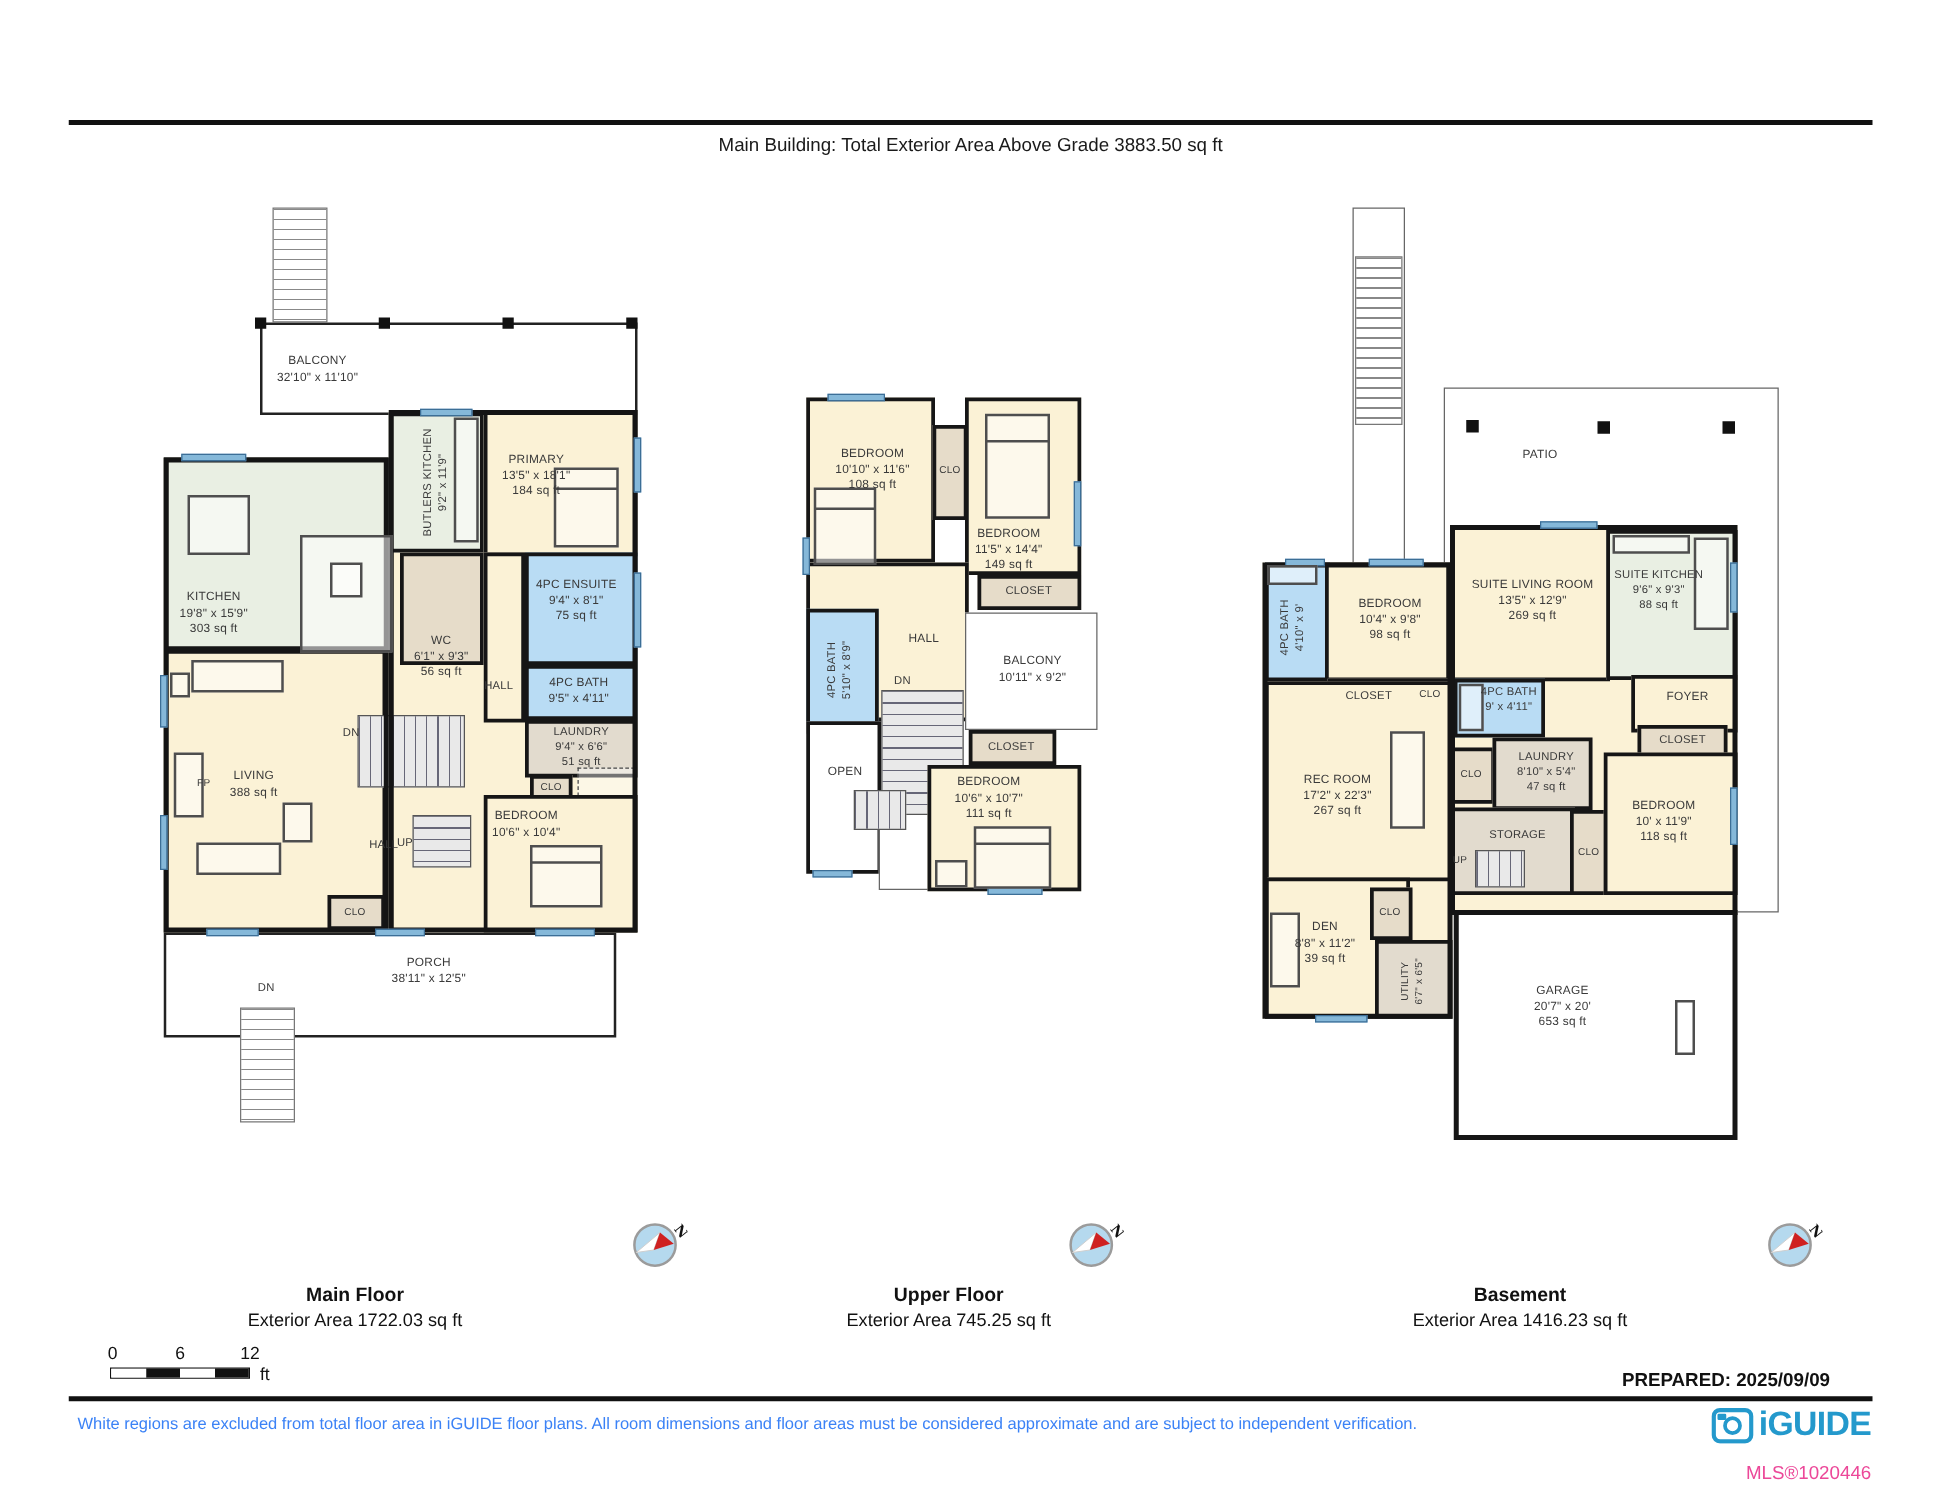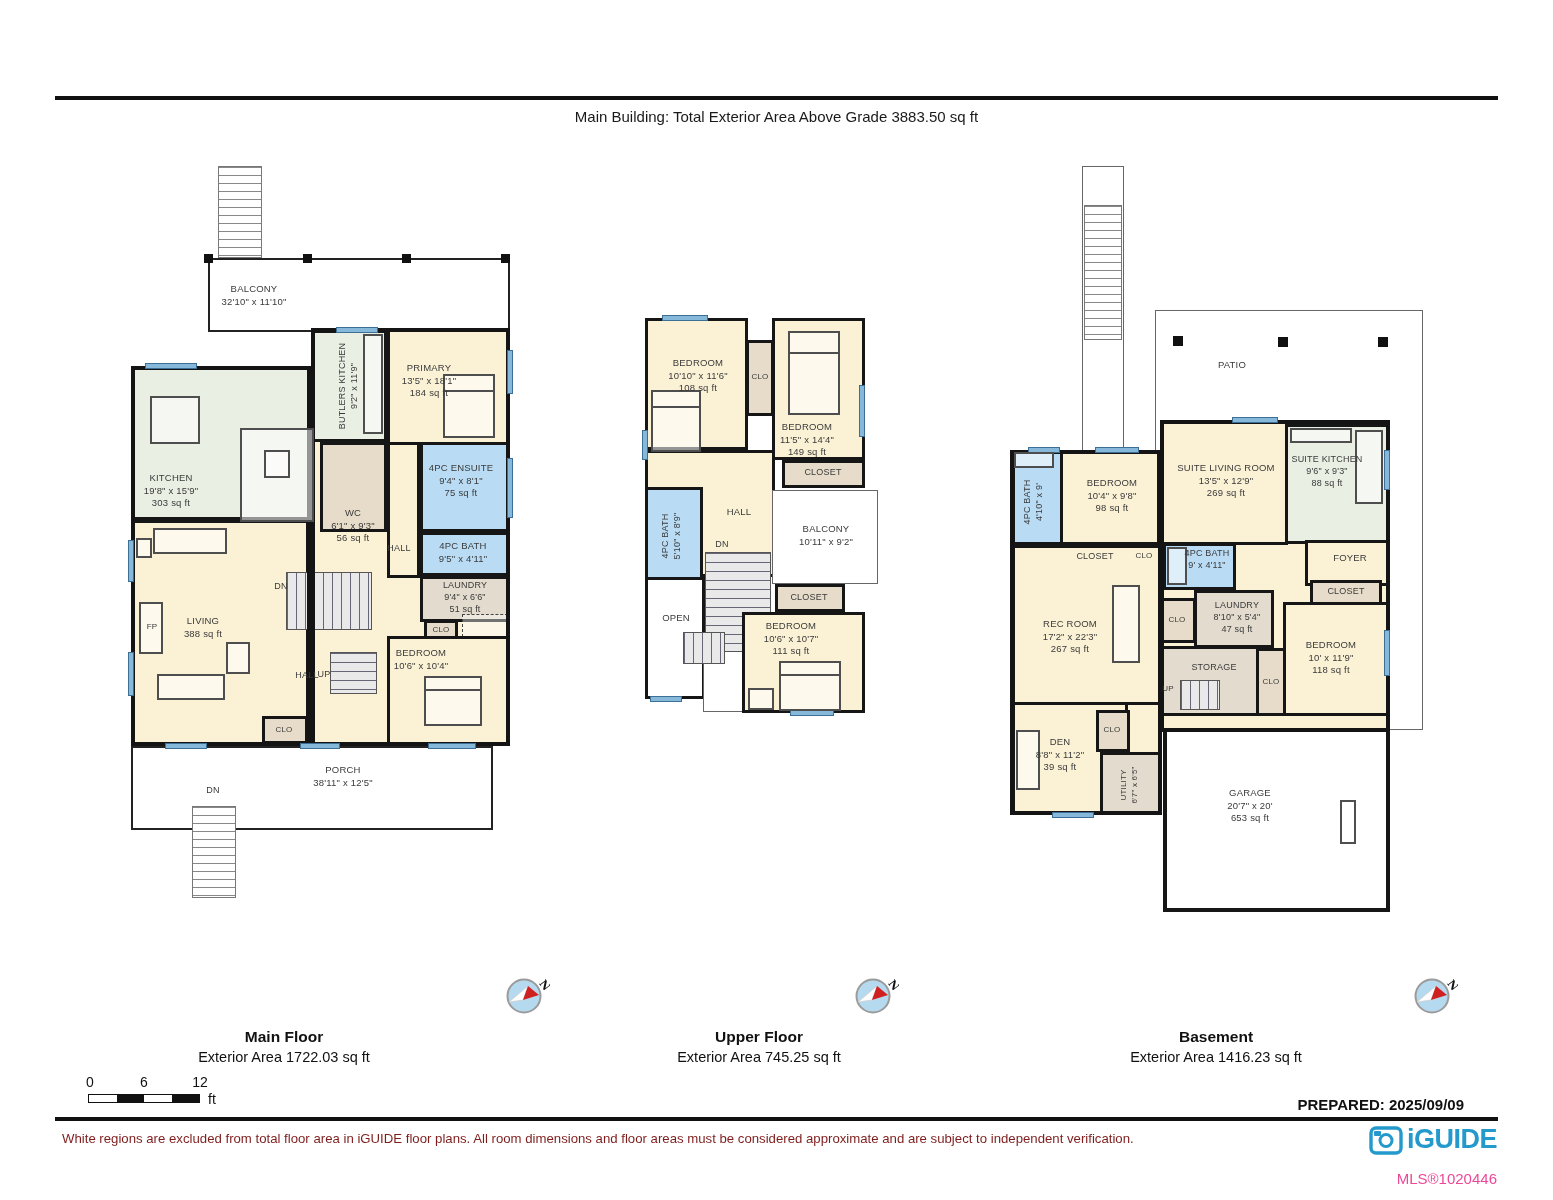--- a/index.html
+++ b/index.html
@@ -45,21 +45,21 @@
   .cap-name { font-size:15.5px; font-weight:bold; }
   .cap-area { font-size:14.5px; margin-top:3px; }
   .compass { position:absolute; z-index:40; }
   .compass text { font-size:11px; font-weight:bold; fill:#111; font-family:"DejaVu Serif", serif; }
   
   .sb-num { position:absolute; font-size:14px; transform:translateX(-50%); }
   .sb-bar { position:absolute; display:flex; border:1.5px solid #111; }
   .sb-seg { width:27.5px; height:7px; }
   .sb-ft { position:absolute; font-size:14px; }
   .prepared { position:absolute; font-size:15px; font-weight:bold; }
-  .disclaimer { position:absolute; font-size:13.2px; color:#7f1d1d; }
+  .disclaimer { position:absolute; font-size:13.2px; color:#3b82f6; }
   .logo { position:absolute; display:flex; align-items:center; gap:4px; }
   .logo-text { font-size:27px; font-weight:bold; color:#2499cc; letter-spacing:-0.5px; }
   .mls { position:absolute; font-size:15px; color:#ec4899; }
 </style>
 </head>
 <body>
 
 <div class="page">
 
   <div class="abs rule" style="left:55px;top:96px;width:1443px;"></div>
@@ -164,21 +164,21 @@
     </div>
   <div class="lb s9" style="left:281px;top:587px;">
     <span>DN</span>
     </div>
   <div class="lb s9" style="left:307px;top:676px;">
     <span>HALL</span>
     </div>
   <div class="lb s9" style="left:324px;top:675px;">
     <span>UP</span>
     </div>
-  <div class="lb s8" style="left:152px;top:627px;justify-content:flex-end;">
+  <div class="lb s8" style="left:163px;top:627px;justify-content:flex-end;">
     <span>FP</span>
     </div>
   <div class="lb" style="left:203px;top:628px;">
     <span>LIVING</span>
       <span>388 sq ft</span>
     </div>
   <div class="lb" style="left:421px;top:660px;">
     <span>BEDROOM</span>
       <span>10'6" x 10'4"</span>
     </div>

